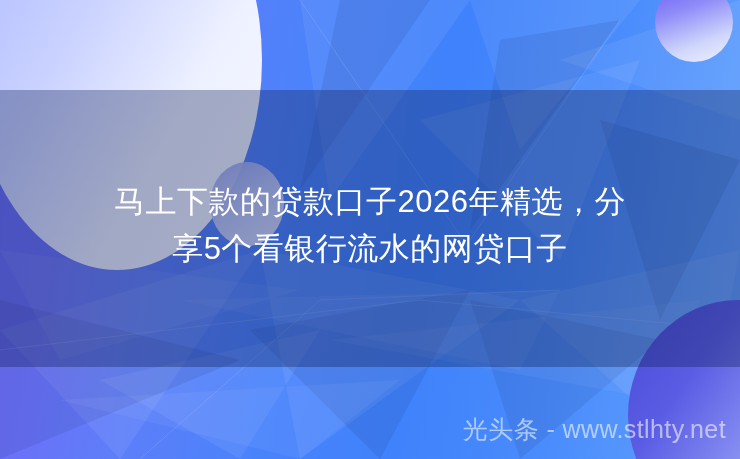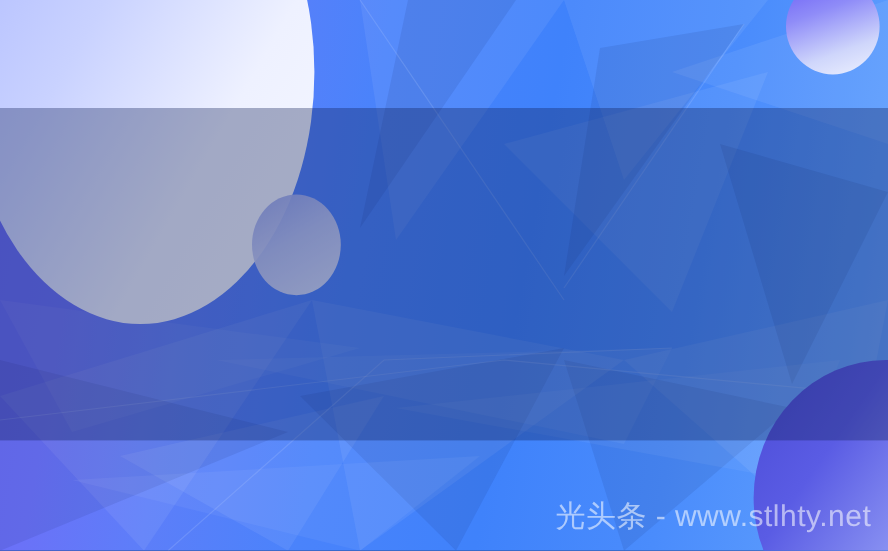--- a/index.html
+++ b/index.html
@@ -153,16 +153,20 @@
     </g>
   </svg>
 
   <div class="ellipse ell-main"></div>
   <div class="ellipse ell-topright"></div>
   <div class="ellipse ell-bottomright"></div>
   <div class="ellipse ell-small"></div>
 
   <div class="band-dark"></div>
 
+  <div class="title-wrap">
+    <div class="title-line">马上下款的贷款口子2026年精选，分</div>
+    <div class="title-line">享5个看银行流水的网贷口子</div>
+  </div>
 
   <div class="watermark">光头条 - www.stlhty.net</div>
 
 </div>
 
 </body></html>

